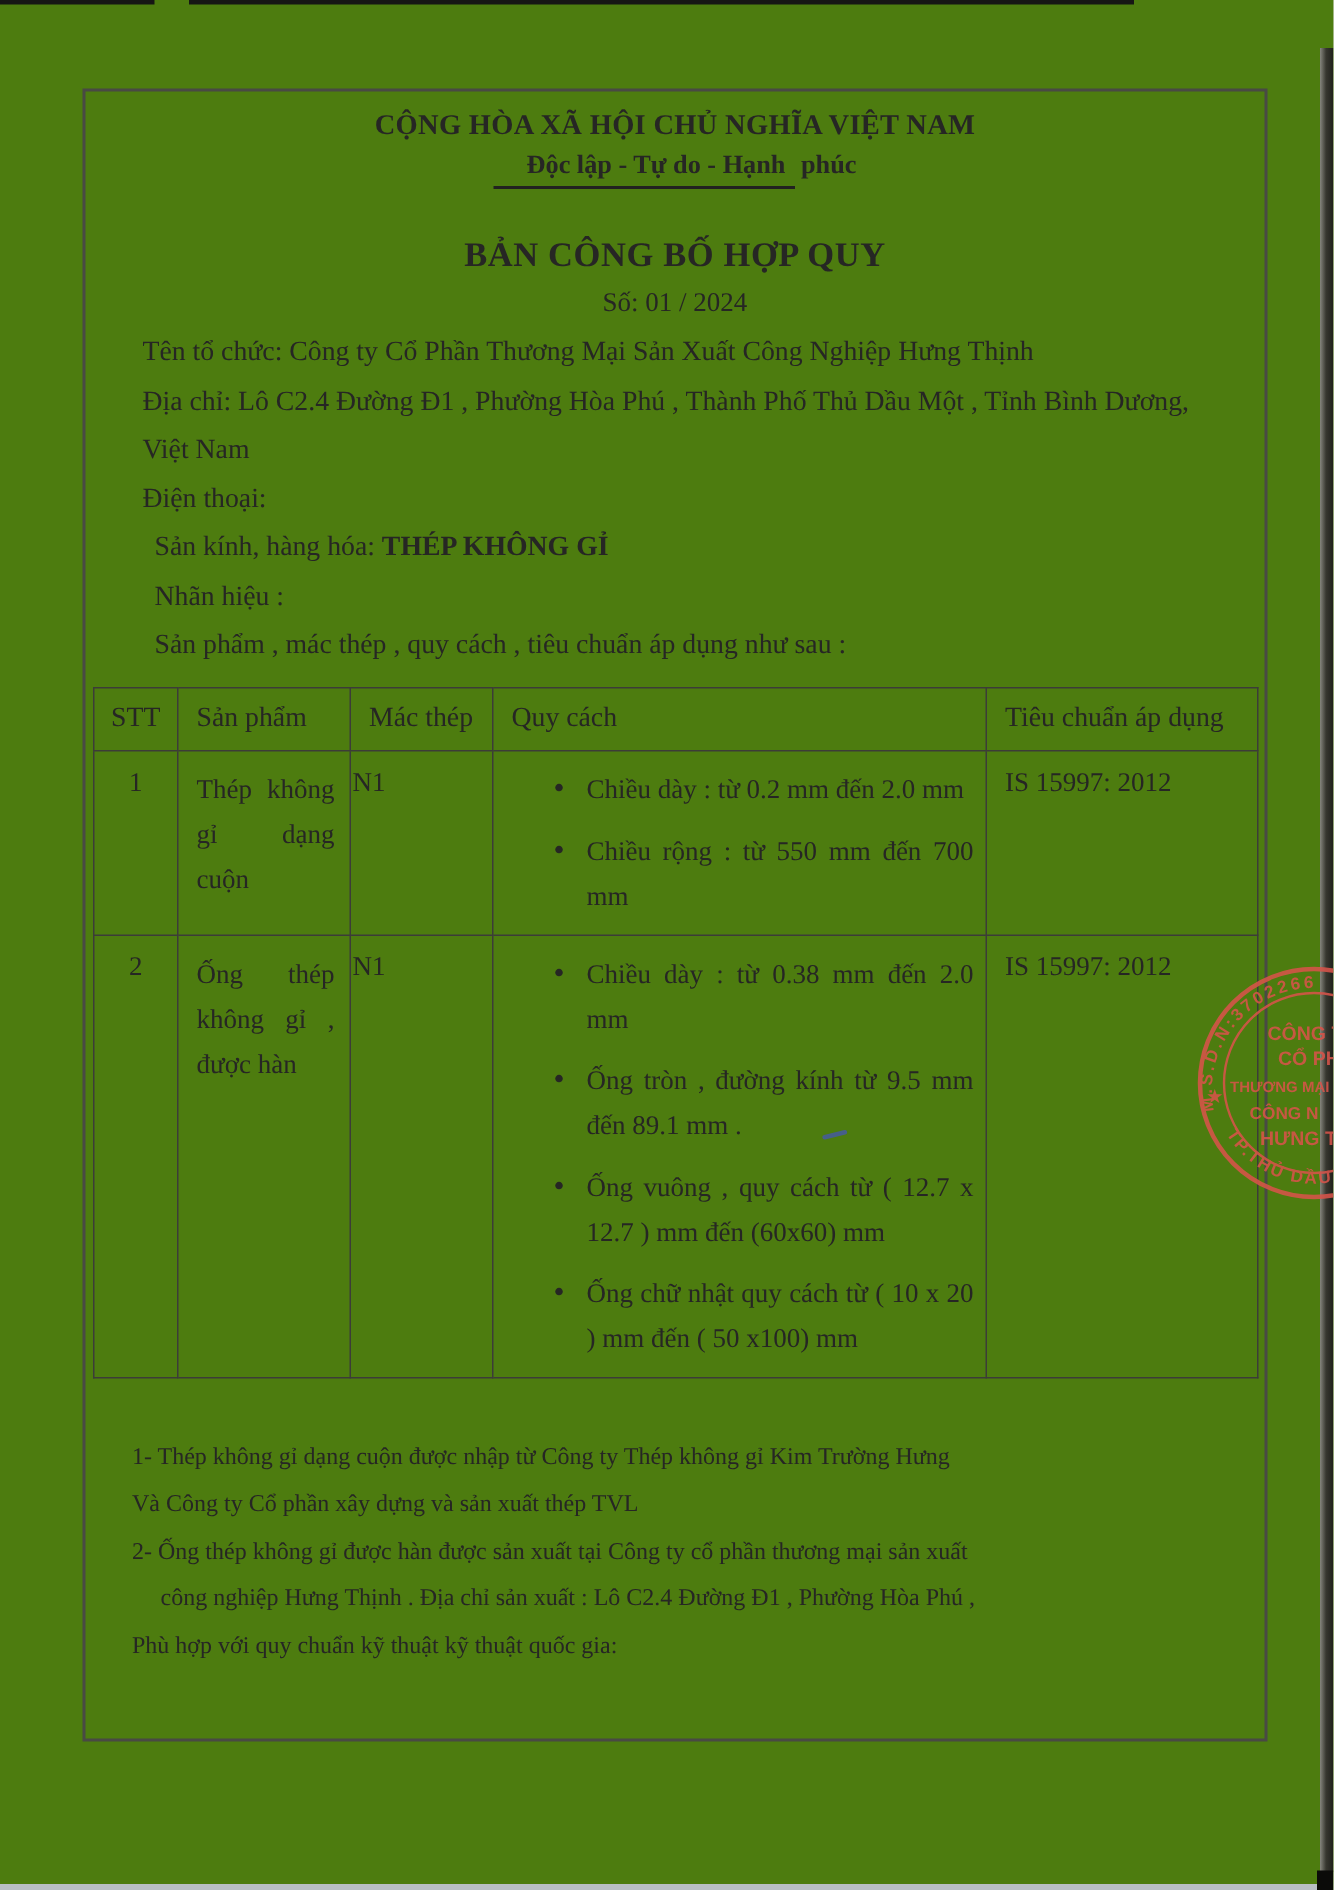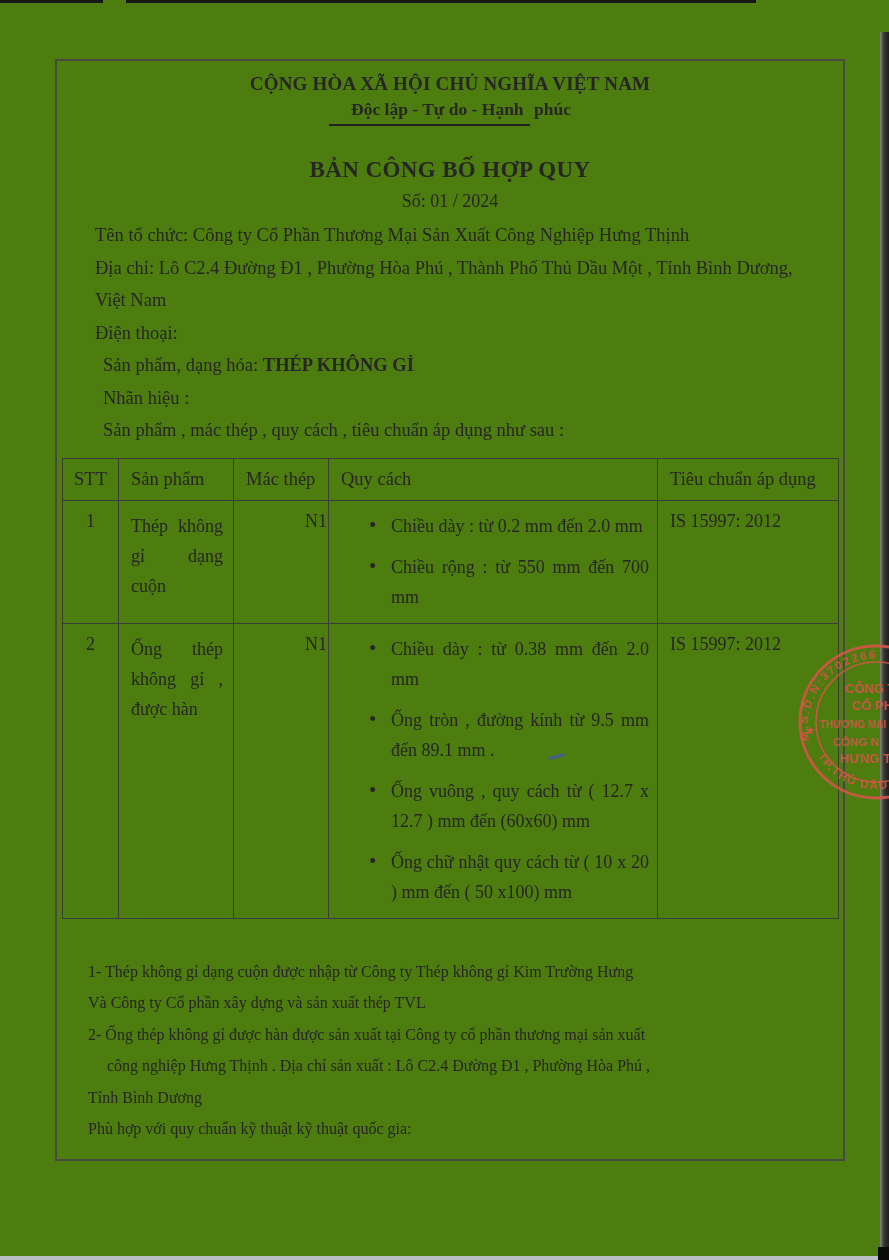--- a/index.html
+++ b/index.html
@@ -41,21 +41,21 @@
     font-size:18px; }
   table.conf th, table.conf td { border:1.6px solid #3c3c38; }
   table.conf thead th { height:42px; font-weight:normal; font-size:18.5px; text-align:left;
     padding:0 4px 0 12px; vertical-align:middle; }
   table.conf thead th.c-stt { text-align:center; padding:0; }
   table.conf tbody td { vertical-align:top; padding-top:10px; }
   tr.r1 td { height:95px; }
   tr.r2 td { height:231px; }
   td.c-stt { text-align:center; }
   td.c-prod { padding:10px 10px 0 12px; text-align:justify; line-height:30px; }
-  td.c-grade { text-align:right; }
+  td.c-grade { text-align:left; }
   td.c-spec { padding:8px 0 0 0; }
   td.c-spec ul { list-style:none; margin:0; padding:0; }
   td.c-spec li { position:relative; padding:0 8px 0 62px; margin-bottom:11px;
     text-align:justify; line-height:30px; }
   td.c-spec li::before { content:"\2022"; position:absolute; left:40px; top:-1px; font-size:21px; }
   td.c-std { padding:10px 6px 0 12px; }
 
   .notes { margin:37px 26px 0 31px; font-size:16px; line-height:31.5px; }
   .notes > div { margin:0; }
   .note2-l2 { margin-left:19px !important; }
@@ -93,21 +93,21 @@
       <span class="u">Độc lập - Tự do - Hạnh</span>
       <span>phúc</span>
     </div>
 
     <div class="doc-title">BẢN CÔNG BỐ HỢP QUY</div>
     <div class="doc-number">Số: 01 / 2024</div>
 
     <p class="para first">Tên tổ chức: Công ty Cổ Phần Thương Mại Sản Xuất Công Nghiệp Hưng Thịnh</p>
     <p class="para">Địa chỉ: Lô C2.4 Đường Đ1 , Phường Hòa Phú , Thành Phố Thủ Dầu Một , Tỉnh Bình Dương, Việt Nam</p>
     <p class="para">Điện thoại:</p>
-    <p class="para indent"><span>Sản phẩm, dạng hóa: </span><span class="product-value">THÉP KHÔNG GỈ</span></p>
+    <p class="para indent"><span>Sản kính, hàng hóa: </span><span class="product-value">THÉP KHÔNG GỈ</span></p>
     <p class="para indent">Nhãn hiệu :</p>
     <p class="para indent">Sản phẩm , mác thép , quy cách , tiêu chuẩn áp dụng như sau :</p>
 
     <table class="conf">
       <colgroup>
         <col style="width:56px">
           <col style="width:115px">
           <col style="width:95px">
           <col style="width:329px">
           <col style="width:181px">
@@ -149,21 +149,20 @@
           <td class="c-std">IS 15997: 2012</td>
         </tr>
       </tbody>
     </table>
 
     <div class="notes">
       <div>1-  Thép không gỉ dạng cuộn được nhập từ Công ty Thép không gỉ Kim Trường Hưng</div>
       <div>Và Công ty Cổ phần xây dựng và sản xuất thép TVL</div>
       <div>2-  Ống thép không gỉ được hàn được sản xuất tại Công ty cổ phần thương mại sản xuất</div>
       <div class="note2-l2">công nghiệp Hưng Thịnh . Địa chỉ sản xuất : Lô C2.4 Đường Đ1 , Phường Hòa Phú ,</div>
-      <div>Tỉnh Bình Dương</div>
       <div>Phù hợp với quy chuẩn kỹ thuật kỹ thuật quốc gia:</div>
 
     </div>
 
   </div>
 
   <svg class="stamp" viewBox="0 0 160 160">
     <circle class="ring" cx="80" cy="80" r="76" stroke-width="3"></circle>
     <circle class="ring" cx="80" cy="80" r="60" stroke-width="1.6"></circle>
     <defs>

